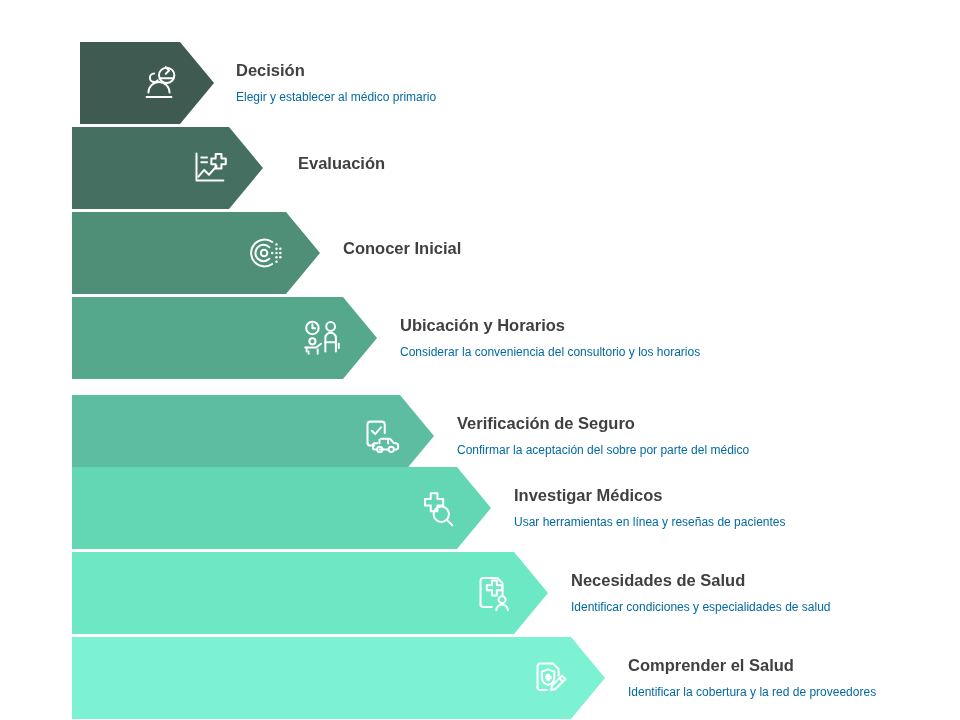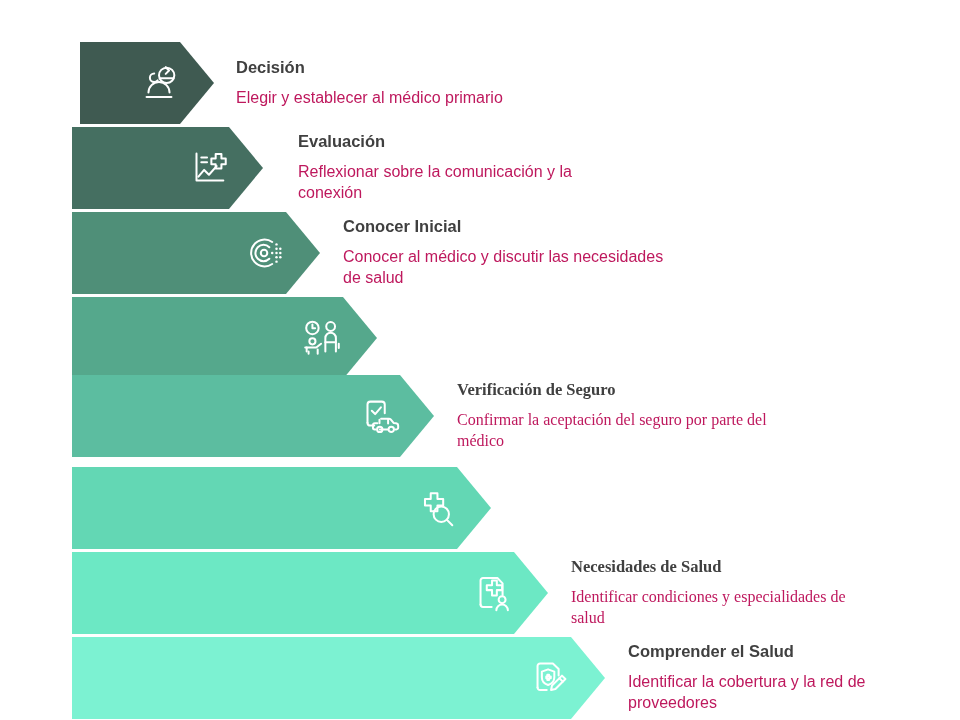--- a/index.html
+++ b/index.html
@@ -80,23 +80,23 @@
   .step-title {
     font-size: 16.5px;
     font-weight: bold;
     color: #404040;
     line-height: 1.2;
     margin: 0 0 9px 0;
     white-space: nowrap;
   }
 
   .step-desc {
-    font-size: 16px;
+    font-size: 12px;
     font-weight: normal;
-    color: #be185d;
+    color: #0369a1;
     line-height: 1.35;
     margin: 0;
   }
 </style>
 </head>
 <body>
 
 <div id="infographic">
 
   <div class="chart-title"></div>
@@ -124,21 +124,20 @@
     <div class="icon" style="left:185px;">
       <svg viewBox="0 0 48 48" fill="none" stroke="#ffffff" stroke-width="2.1" stroke-linecap="round" stroke-linejoin="round">
         <path d="M12 9 v28 h28"></path>
         <path d="M17 13 h6 M17 18 h6"></path>
         <path d="M32 9.5 h6 v4.5 h4.5 v6 h-4.5 v4.5 h-6 v-4.5 h-4.5 v-6 h4.5 z"></path>
         <path d="M14 33 l6 -7 l5 5 l8 -9"></path>
       </svg>
     </div>
     <div class="text-block" style="left:286px;width:300px;margin-left:12px;">
       <div class="step-title">Evaluación</div>
-      <div class="step-desc">Reflexionar sobre la comunicación y la conexión</div>
     </div>
   </div>
 
   <div class="row" style="top:212px;">
     <div class="band" style="width:248px;background:#4f8f78;clip-path:polygon(0 0, 214px 0, 248px 41px, 214px 82px, 0 82px);"></div>
     <div class="icon" style="left:242px;">
       <svg viewBox="0 0 48 48" fill="none" stroke="#ffffff" stroke-width="2.1" stroke-linecap="round" stroke-linejoin="round">
         <path d="M31.5 12.5 a14 14 0 1 0 0 23"></path>
         <path d="M28.5 18 a8.5 8.5 0 1 0 0 12"></path>
         <circle cx="23" cy="24" r="3.4"></circle>
@@ -150,87 +149,94 @@
           <circle cx="40" cy="19.5" r="1.3"></circle>
           <circle cx="40" cy="24" r="1.3"></circle>
           <circle cx="40" cy="28.5" r="1.3"></circle>
           <circle cx="36" cy="15" r="1.3"></circle>
           <circle cx="36" cy="33" r="1.3"></circle>
         </g>
       </svg>
     </div>
     <div class="text-block" style="left:343px;width:330px;">
       <div class="step-title">Conocer Inicial</div>
-      <div class="step-desc">Conocer al médico y discutir las necesidades de salud</div>
     </div>
   </div>
 
   <div class="row" style="top:297px;">
     <div class="band" style="width:305px;background:#55a88c;clip-path:polygon(0 0, 271px 0, 305px 41px, 271px 82px, 0 82px);"></div>
     <div class="icon" style="left:299px;">
       <svg viewBox="0 0 48 48" fill="none" stroke="#ffffff" stroke-width="2.1" stroke-linecap="round" stroke-linejoin="round">
         <circle cx="14" cy="13.5" r="6.5"></circle>
         <path d="M14 10 v3.8 h2.8"></path>
         <circle cx="33" cy="12" r="4.6"></circle>
         <path d="M27.5 38 v-14 a5.5 5.5 0 0 1 11 0 v14"></path>
         <path d="M27.5 28.5 h11"></path>
         <path d="M41.5 30 v4.5"></path>
         <circle cx="14" cy="27.5" r="3.2"></circle>
         <path d="M8 38 v-4 h10 l5 -4"></path>
         <path d="M8 34 h-1.5"></path>
         <path d="M10 38 v2.5 M19.5 36 v4.5"></path>
       </svg>
     </div>
-  </div>
-
-  <div class="row" style="top:375px;font-family:Liberation Serif, serif;">
+    <div class="text-block" style="left:400px;width:340px;">
+      <div class="step-title">Ubicación y Horarios</div>
+      <div class="step-desc">Considerar la conveniencia del consultorio y los horarios</div>
+    </div>
+  </div>
+
+  <div class="row" style="top:395px;">
     <div class="band" style="width:362px;background:#5cbda0;clip-path:polygon(0 0, 328px 0, 362px 41px, 328px 82px, 0 82px);"></div>
     <div class="icon" style="left:356px;">
       <svg viewBox="0 0 48 48" fill="none" stroke="#ffffff" stroke-width="2.1" stroke-linecap="round" stroke-linejoin="round">
         <path d="M12 31 V12 a3 3 0 0 1 3 -3 h12 a3 3 0 0 1 3 3 v9"></path>
         <path d="M12 31 a3 3 0 0 0 3 3 h4"></path>
         <path d="M16.5 18.5 l3.5 3.5 l6 -7"></path>
         <path d="M22 38 a2.8 2.8 0 1 0 5.6 0 a2.8 2.8 0 0 0 -5.6 0"></path>
         <path d="M34 38 a2.8 2.8 0 1 0 5.6 0 a2.8 2.8 0 0 0 -5.6 0"></path>
         <path d="M24.8 38 h8.4"></path>
         <path d="M20.5 38 h-1 a1.8 1.8 0 0 1 -1.8 -1.8 v-2.6 a2 2 0 0 1 2 -2 h2.6"></path>
         <path d="M41.2 38 h1 a1.8 1.8 0 0 0 1.8 -1.8 v-2 a2.6 2.6 0 0 0 -2.2 -2.6 l-2.6 -.4 l-3 -3.6 a2.4 2.4 0 0 0 -1.8 -.8 h-8.2"></path>
         <path d="M24.5 31.6 v-3.8"></path>
         <path d="M33.5 31.8 v-4"></path>
       </svg>
     </div>
     <div class="text-block" style="left:457px;width:330px;">
       <div class="step-title">Verificación de Seguro</div>
-      <div class="step-desc">Confirmar la aceptación del seguro por parte del médico</div>
+      <div class="step-desc">Confirmar la aceptación del sobre por parte del médico</div>
     </div>
   </div>
 
   <div class="row" style="top:467px;">
     <div class="band" style="width:419px;background:#63d7b4;clip-path:polygon(0 0, 385px 0, 419px 41px, 385px 82px, 0 82px);"></div>
     <div class="icon" style="left:413px;">
       <svg viewBox="0 0 48 48" fill="none" stroke="#ffffff" stroke-width="2.1" stroke-linecap="round" stroke-linejoin="round">
         <path d="M18.5 8.5 h7 v6 h6 v7 h-6 v6 h-7 v-6 h-6 v-7 h6 z"></path>
         <circle cx="29.5" cy="30.5" r="8"></circle>
         <path d="M35.4 36.4 L41 42"></path>
       </svg>
+    </div>
+    <div class="text-block" style="left:514px;width:310px;">
+      <div class="step-title">Investigar Médicos</div>
+      <div class="step-desc">Usar herramientas en línea y reseñas de pacientes</div>
     </div>
   </div>
 
   <div class="row" style="top:552px;">
     <div class="band" style="width:476px;background:#6ce8c4;clip-path:polygon(0 0, 442px 0, 476px 41px, 442px 82px, 0 82px);"></div>
     <div class="icon" style="left:470px;">
       <svg viewBox="0 0 48 48" fill="none" stroke="#ffffff" stroke-width="2.1" stroke-linecap="round" stroke-linejoin="round">
         <path d="M11 36 V11 a2.6 2.6 0 0 1 2.6 -2.6 h15 L34 14 v12"></path>
         <path d="M11 36 a2.6 2.6 0 0 0 2.6 2.6 h9"></path>
         <path d="M17.5 16 h5.5 v-5 h5 v5 h5.5 v5 h-5.5 v5.5 h-5 v-5.5 h-5.5 z"></path>
         <circle cx="33.5" cy="31" r="3.6"></circle>
         <path d="M27.5 42 a6 6 0 0 1 12 0"></path>
       </svg>
     </div>
-    <div class="text-block" style="left:571px;width:310px;font-family:Liberation Serif, serif;">
+    <div class="text-block" style="left:571px;width:310px;">
       <div class="step-title">Necesidades de Salud</div>
       <div class="step-desc">Identificar condiciones y especialidades de salud</div>
     </div>
   </div>
 
   <div class="row" style="top:637px;">
     <div class="band" style="width:533px;background:#7cf2d2;clip-path:polygon(0 0, 499px 0, 533px 41px, 499px 82px, 0 82px);"></div>
     <div class="icon" style="left:527px;">
       <svg viewBox="0 0 48 48" fill="none" stroke="#ffffff" stroke-width="2.1" stroke-linecap="round" stroke-linejoin="round">
         <path d="M11 34 V11.5 a2.6 2.6 0 0 1 2.6 -2.6 h13.4 L33 14.5 v7"></path>

